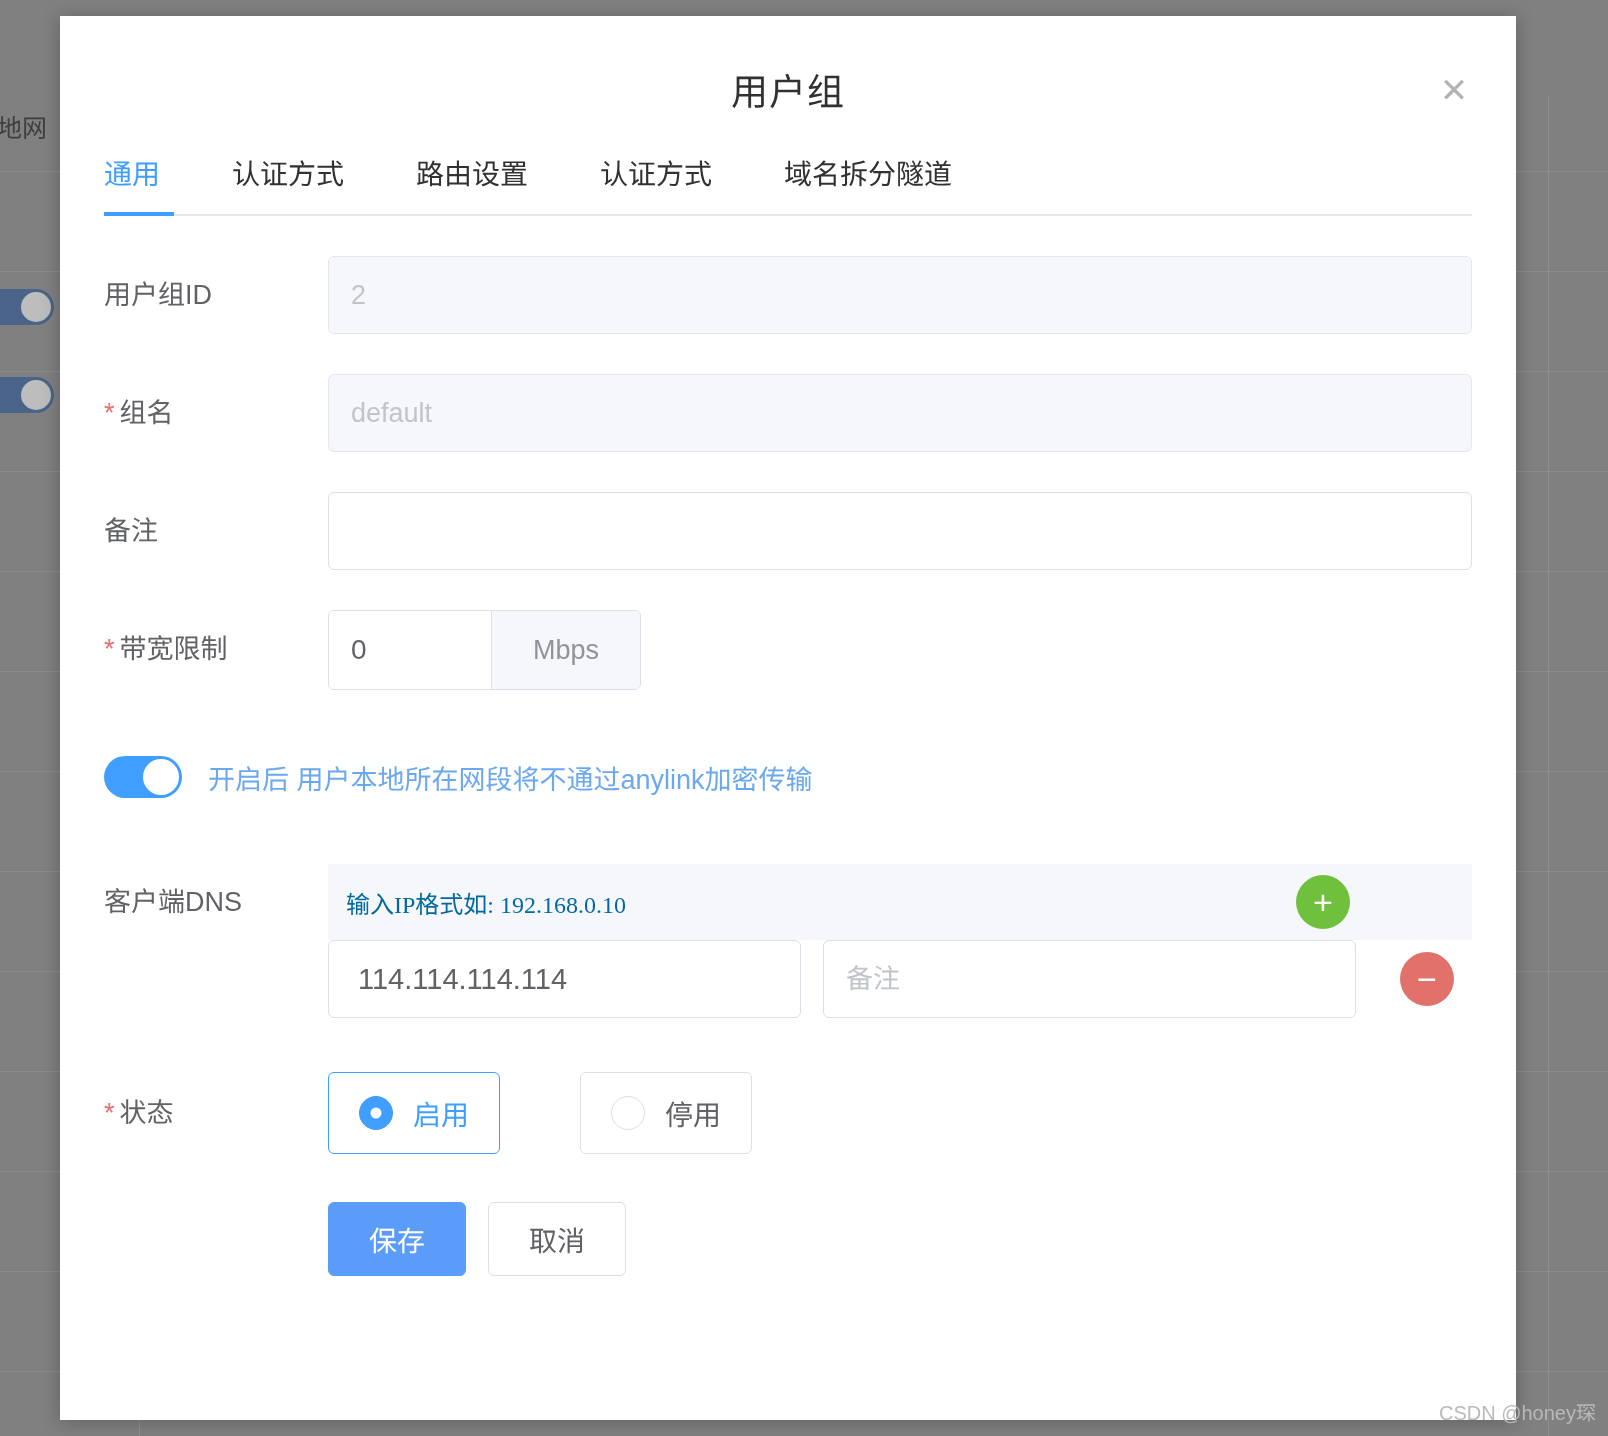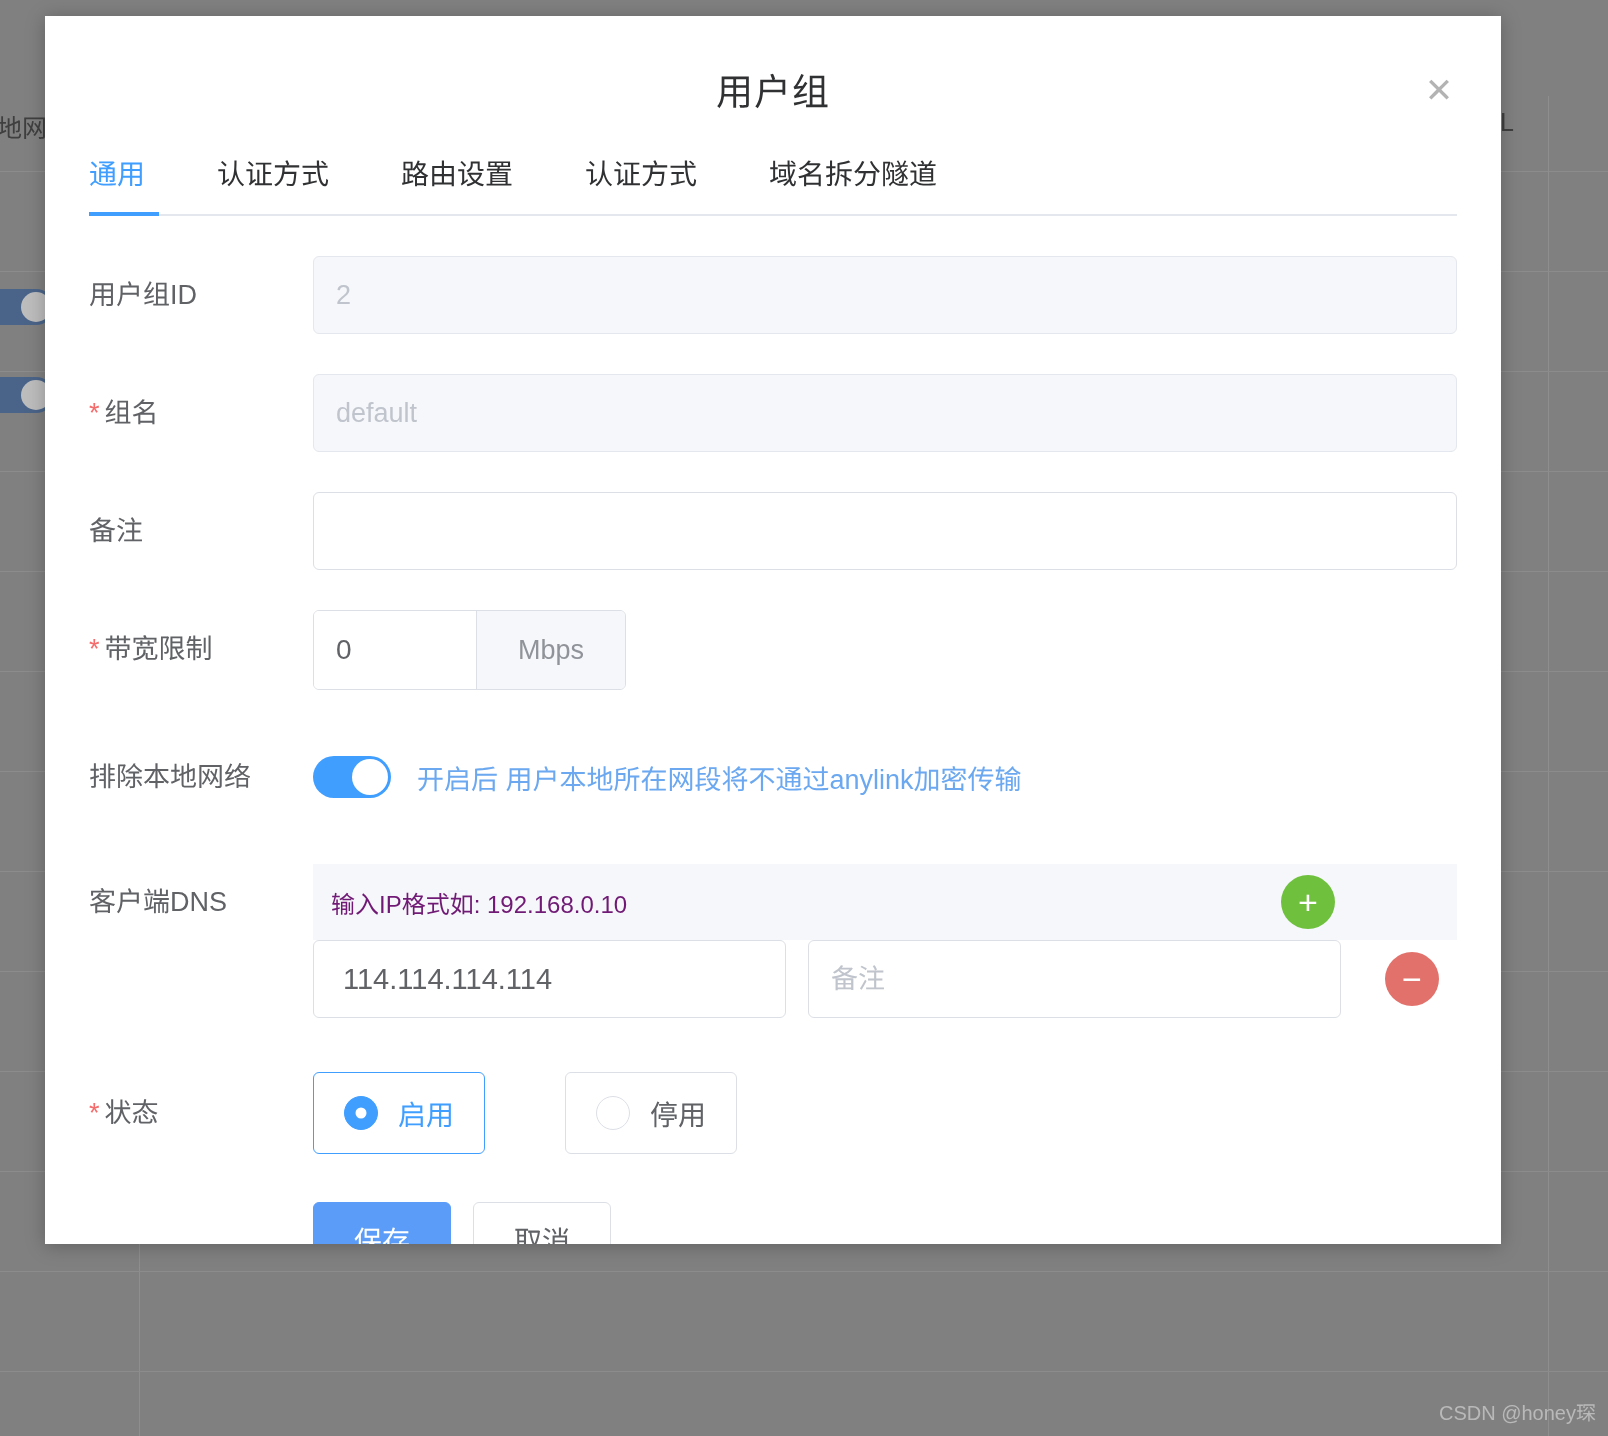--- a/index.html
+++ b/index.html
@@ -74,24 +74,24 @@
     top: 3px;
     width: 30px;
     height: 30px;
     border-radius: 50%;
     background: #bdbdbd;
   }
 
   
   .dialog {
     position: absolute;
-    left: 45px;
+    left: 60px;
     top: 16px;
     width: 1456px;
-    height: 1228px;
+    height: 1404px;
     background: #ffffff;
     z-index: 5;
     box-shadow: 0 2px 18px rgba(0,0,0,.25);
     box-sizing: border-box;
     overflow: hidden;
   }
   .dialog-header {
     position: relative;
     height: 118px;
   }
@@ -266,21 +266,22 @@
     position: relative;
     height: 76px;
     background: #f5f7fa;
     display: flex;
     align-items: center;
     padding: 0 18px;
     box-sizing: border-box;
   }
   .dns-hint {
     font-size: 24px;
-    color: #701a75;
+    color: #0369a1;
+    font-family: Liberation Serif, serif;
   }
   .circ-btn {
     position: absolute;
     width: 54px;
     height: 54px;
     border-radius: 50%;
     display: flex;
     align-items: center;
     justify-content: center;
     color: #ffffff;
@@ -499,21 +500,20 @@
       <div class="form-label"><span class="req">*</span><span>带宽限制</span></div>
       <div class="form-control">
         <div class="bw-group">
           <input class="bw-input" type="text" value="0" style="">
           <div class="bw-append">Mbps</div>
         </div>
       </div>
     </div>
 
     <div class="form-row" style="margin-top:48px;">
-      <div class="form-label">排除本地网络</div>
       <div class="form-control">
         <div class="switch-row">
           <div class="switch"></div>
           <div class="switch-hint">开启后 用户本地所在网段将不通过anylink加密传输</div>
         </div>
       </div>
     </div>
 
     <div class="form-row" style="margin-top:48px;">
       <div class="form-label" style="line-height:76px;">客户端DNS</div>

